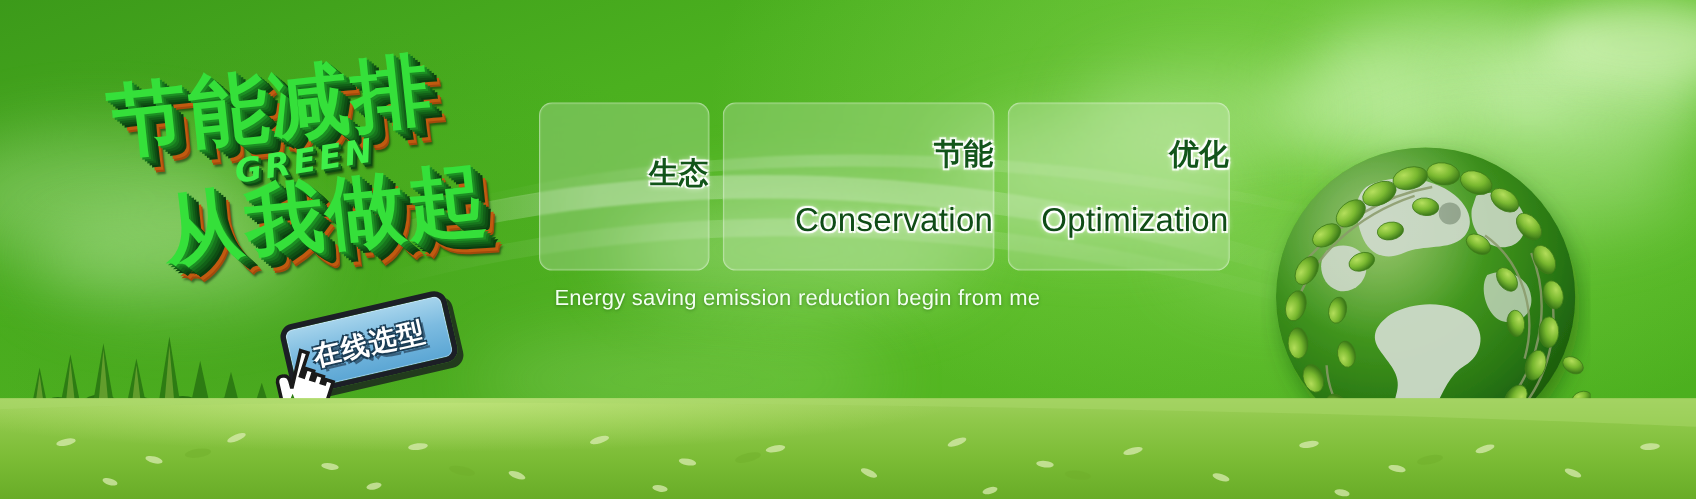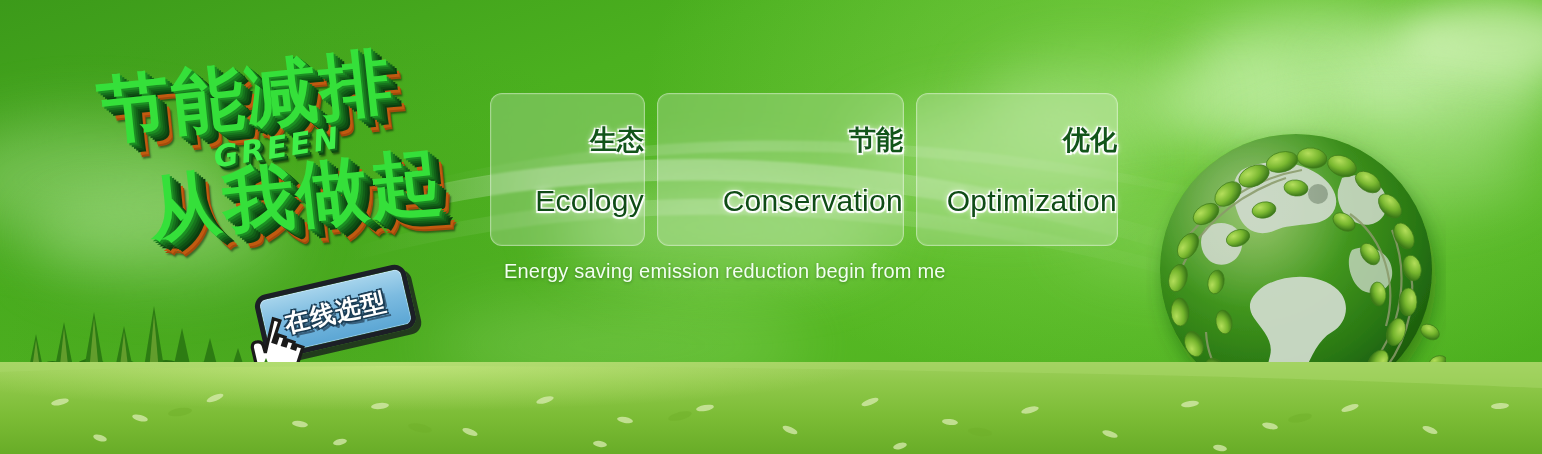--- a/index.html
+++ b/index.html
@@ -166,21 +166,20 @@
   <div class="headline">
     <div class="hl-row hl-top">节能减排</div>
     <div class="hl-row hl-green">GREEN</div>
     <div class="hl-row hl-bot">从我做起</div>
   </div>
 
   <div class="cards">
 
     <div class="card">
       <div class="card-cn">生态</div>
-      <div class="card-en">Ecology</div>
     </div>
 
     <div class="card wide">
       <div class="card-cn">节能</div>
       <div class="card-en">Conservation</div>
     </div>
 
     <div class="card wide2">
       <div class="card-cn">优化</div>
       <div class="card-en">Optimization</div>

